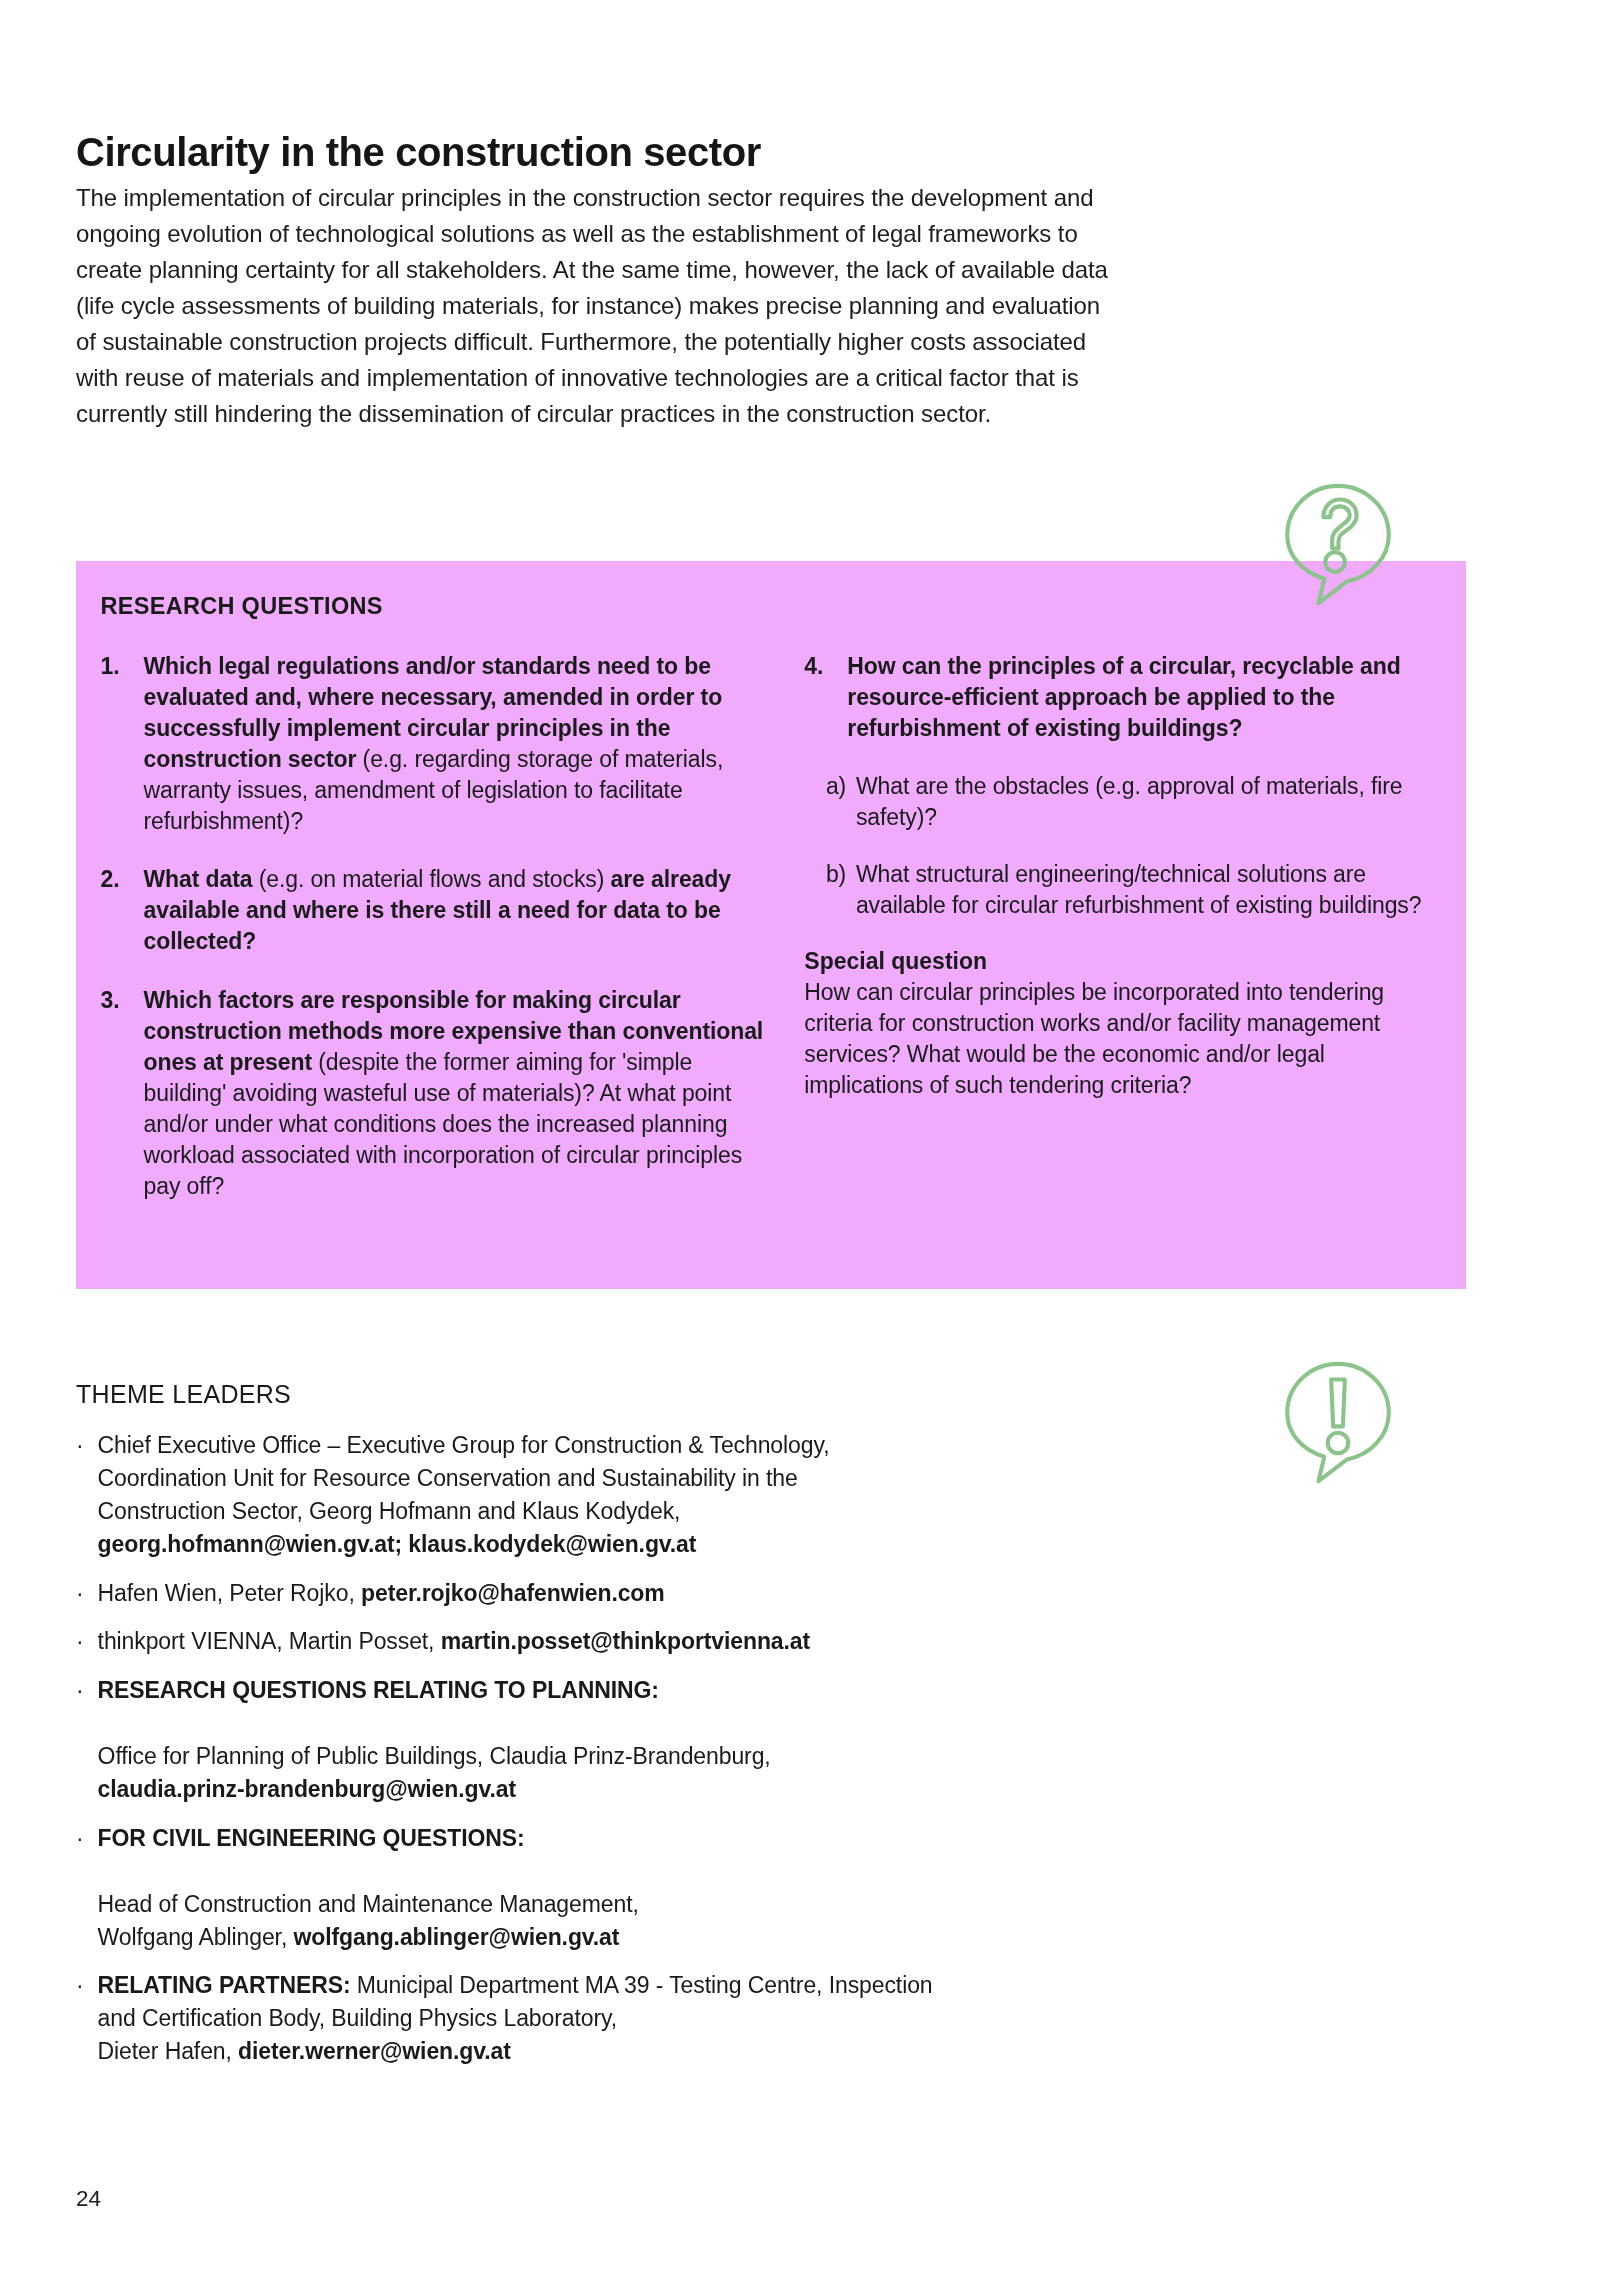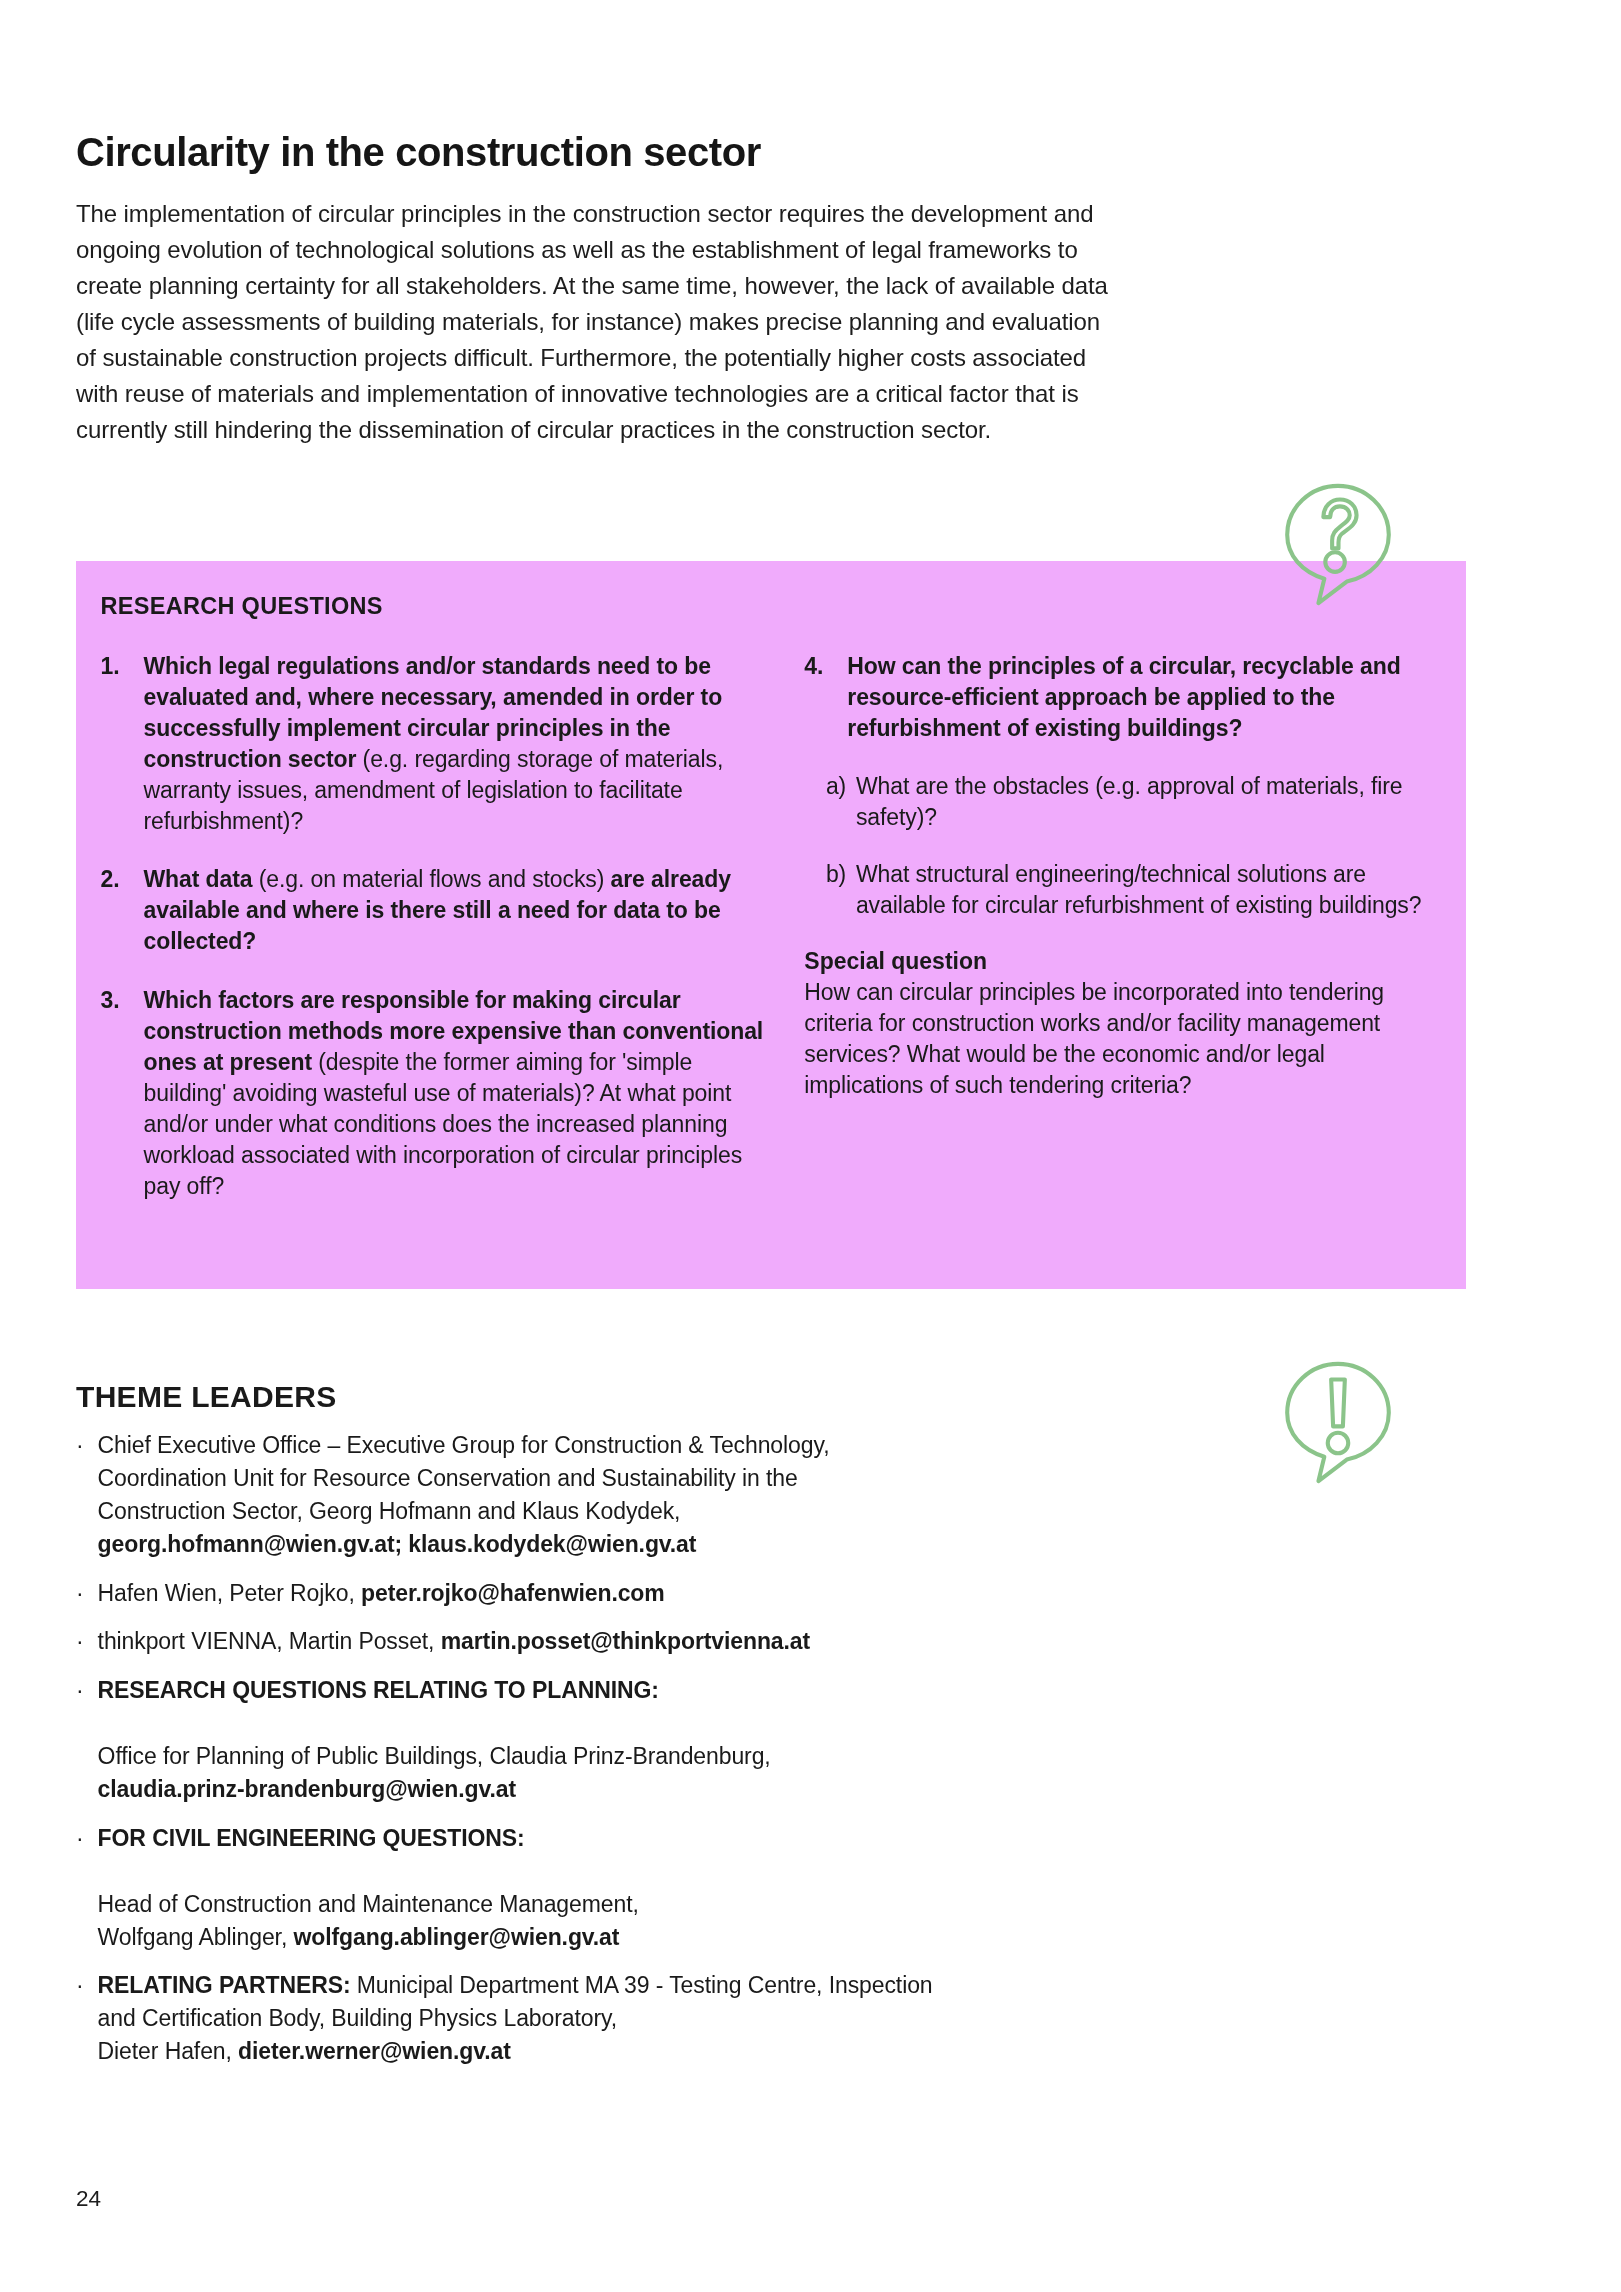--- a/index.html
+++ b/index.html
@@ -27,21 +27,21 @@
     width: 1078px;
     font-size: 40px;
     font-weight: bold;
     letter-spacing: -0.4px;
     color: #161616;
     line-height: 1.1;
   }
 
   .intro {
     position: absolute;
-    left: 76px; top: 172px;
+    left: 76px; top: 156px;
     width: 1034px;
     font-size: 24px;
     line-height: 36px;
     color: #1d1d1d;
     letter-spacing: -0.1px;
     text-align: left;
   }
 
   
   .rq-panel {
@@ -110,22 +110,22 @@
     position: absolute;
     width: 118px; height: 127px;
   }
   .bubble-question { left: 1279px; top: 480px; }
   .bubble-exclaim  { left: 1279px; top: 1358px; }
 
   
   .tl-heading {
     position: absolute;
     left: 76px; top: 1380px;
-    font-size: 30px;
-    font-weight: bold;
+    font-size: 25px;
+    font-weight: normal;
     letter-spacing: 0.3px;
   }
   .tl-list {
     position: absolute;
     left: 76px; top: 1429px;
     width: 1088px;
   }
   .tl-item {
     display: flex;
     font-size: 23px;

